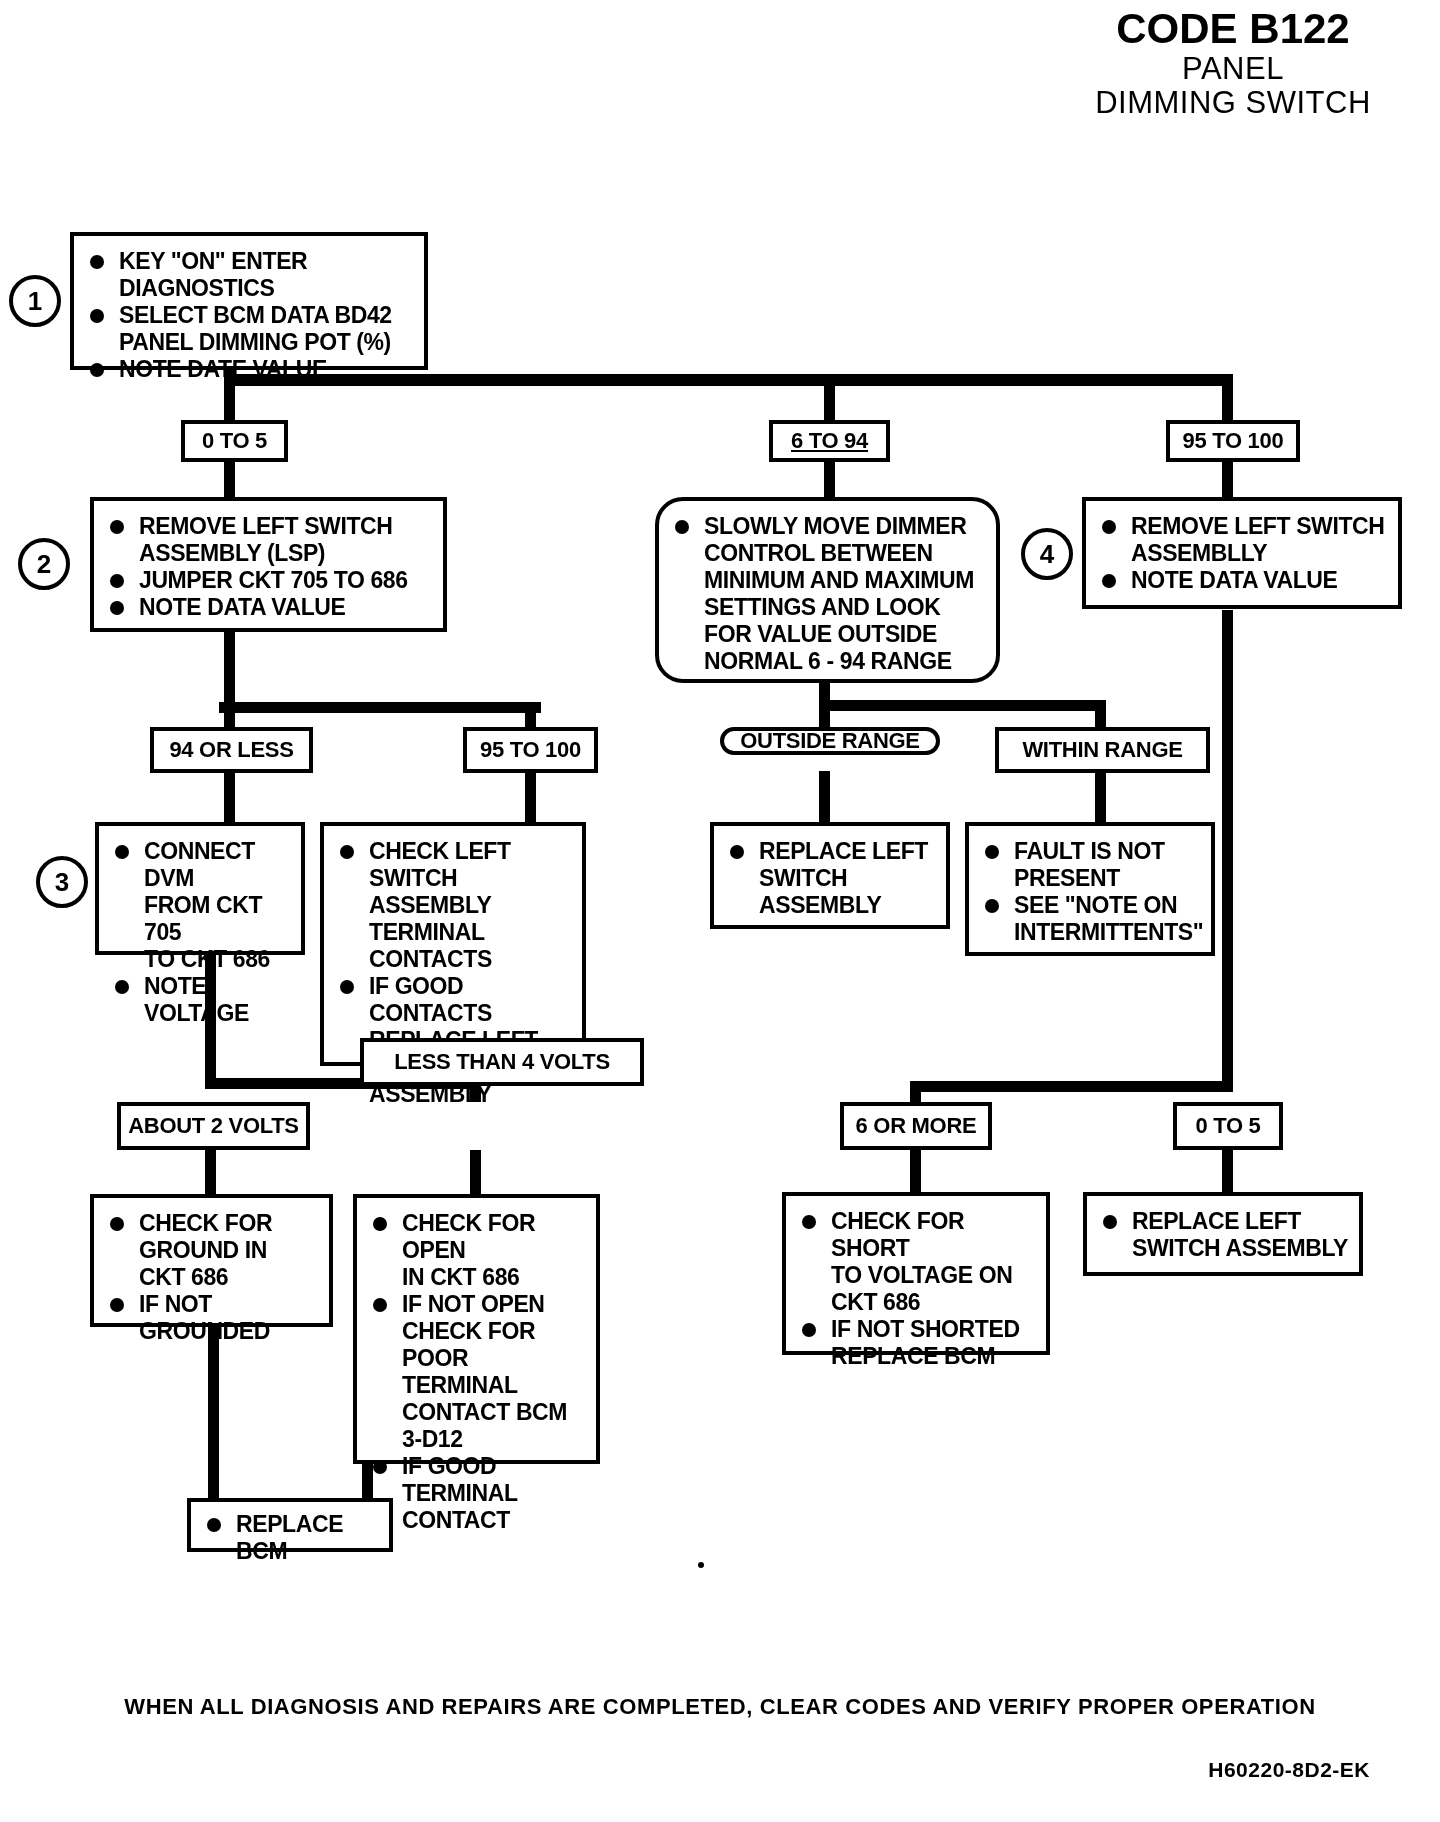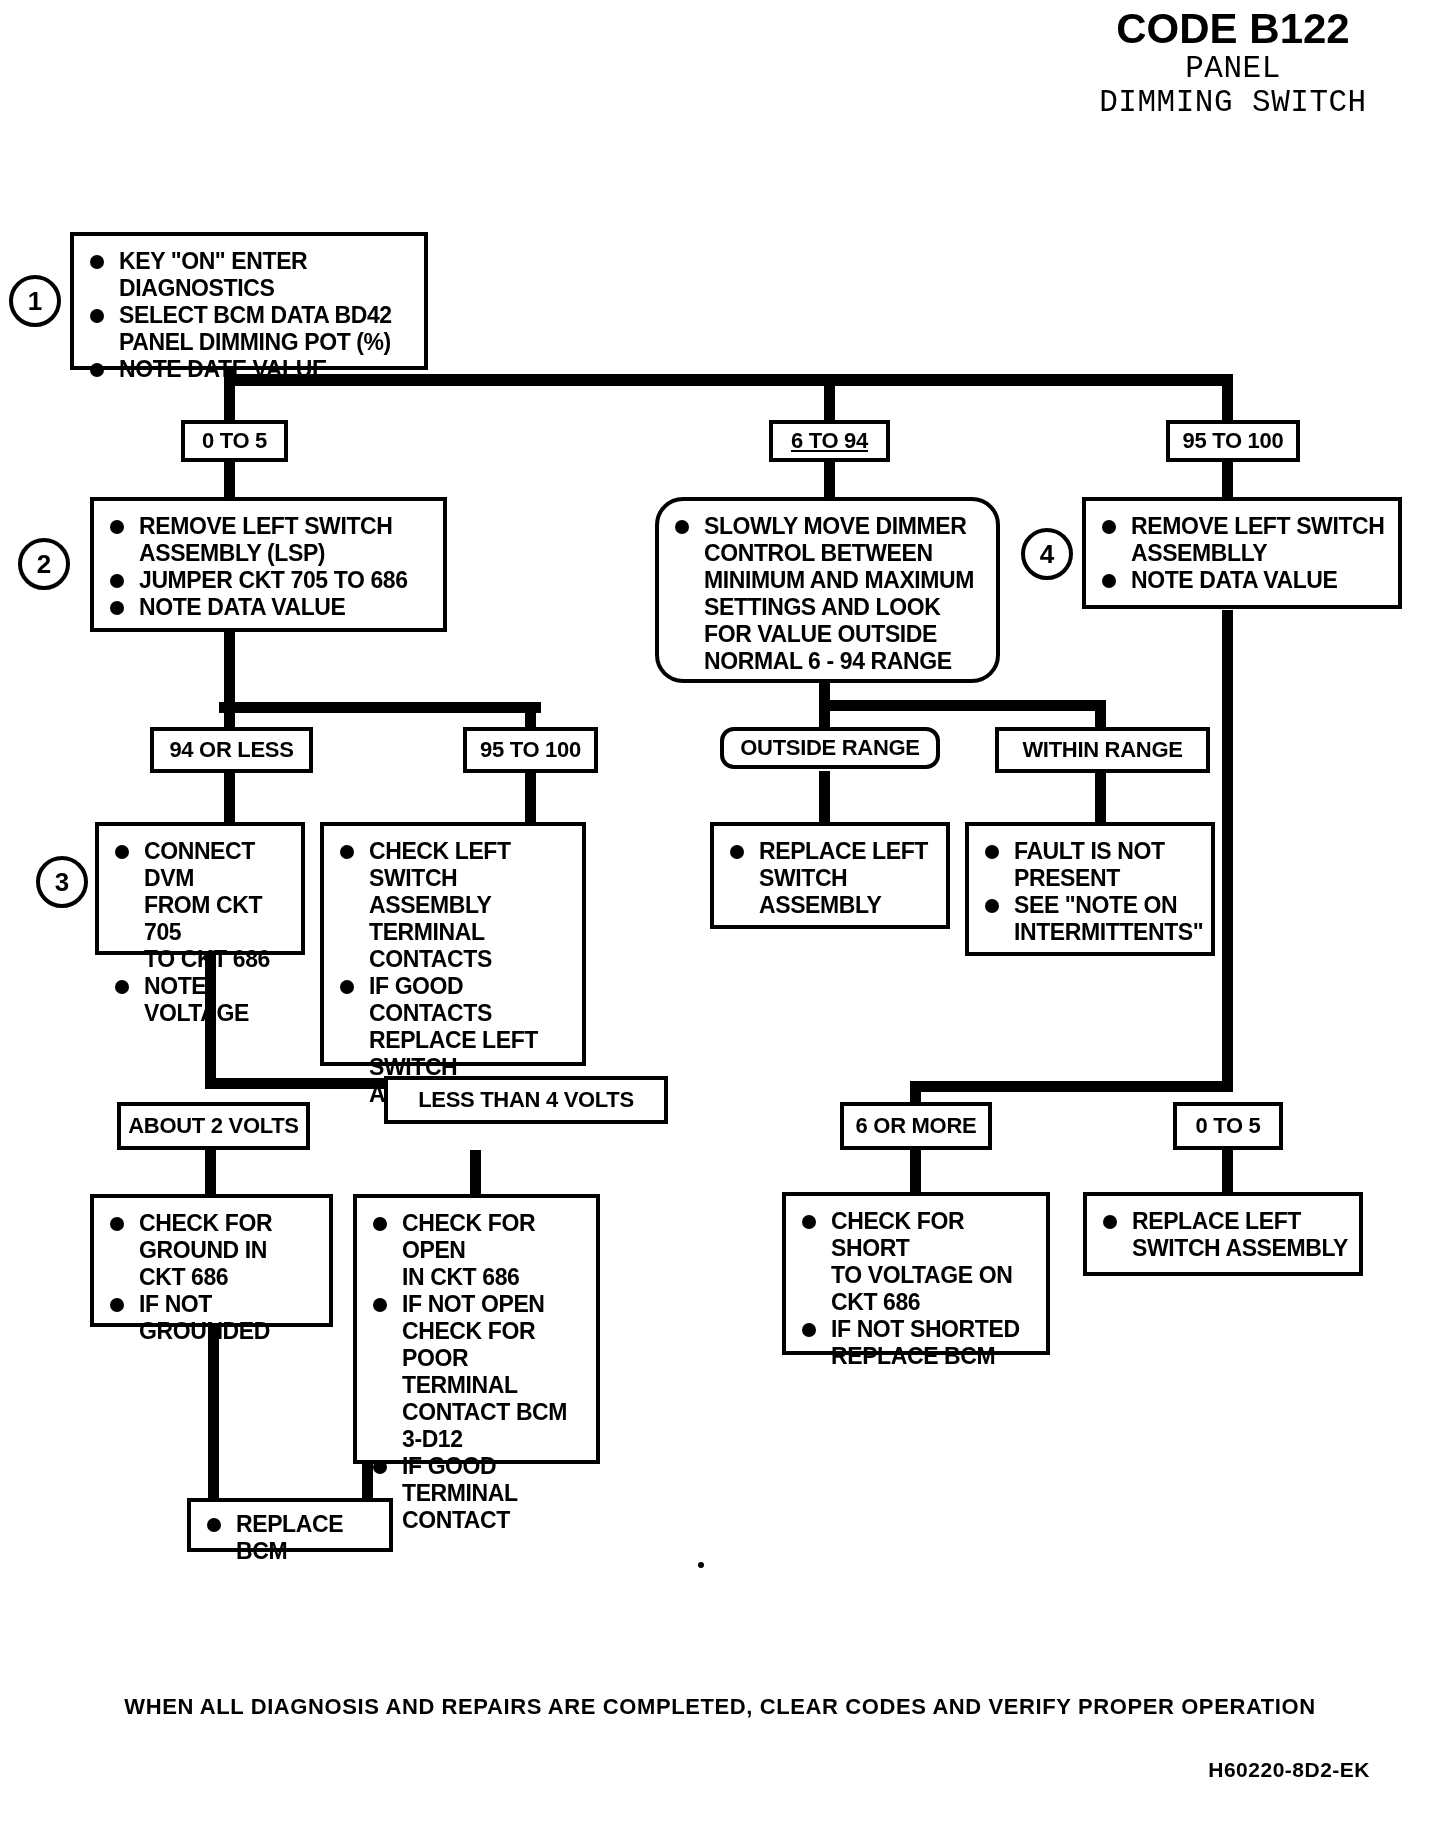--- a/index.html
+++ b/index.html
@@ -3,21 +3,21 @@
 <meta charset="utf-8">
 <style>
   html,body { margin:0; padding:0; background:#ffffff; }
   .page {
     position:relative; width:1440px; height:1822px; background:#fff;
     font-family:"Liberation Sans", sans-serif; color:#000; overflow:hidden;
   }
   
   .title-block { position:absolute; top:6px; left:1040px; width:386px; text-align:center; }
   .title-code { font-size:42px; font-weight:700; letter-spacing:0px; line-height:46px; }
-  .title-sub  { font-size:31px; font-weight:400; line-height:34px; letter-spacing:0.5px;font-family:Liberation Mono, monospace; }
+  .title-sub  { font-size:31px; font-weight:400; line-height:34px; letter-spacing:0.5px; }
   
   .node {
     position:absolute; border:4px solid #000; background:#fff; box-sizing:border-box;
   }
   .node ul {
     margin:0; padding:12px 6px 12px 14px; list-style:none;
     font-weight:700; font-size:23px; line-height:27px; letter-spacing:-0.4px;
   }
   .node li { position:relative; padding-left:31px; white-space:pre-line; }
   .blt {
@@ -144,21 +144,21 @@
   <div class="node" style="left:1082px; top:497px; width:320px; height:112px;">
     <ul>
         <li><span class="blt"></span><span>REMOVE LEFT SWITCH
 ASSEMBLLY</span></li>
         <li><span class="blt"></span><span>NOTE DATA VALUE</span></li>
       </ul>
   </div>
 
   <div class="dlabel" style="left:150px; top:727px; width:163px; height:46px;">94 OR LESS</div>
   <div class="dlabel" style="left:463px; top:727px; width:135px; height:46px;">95 TO 100</div>
-  <div class="dlabel" style="left:720px; top:727px; width:220px; height:42px;border-radius:14px;">OUTSIDE RANGE</div>
+  <div class="dlabel" style="left:720px; top:727px; width:220px; height:28px;border-radius:14px;">OUTSIDE RANGE</div>
   <div class="dlabel" style="left:995px; top:727px; width:215px; height:46px;">WITHIN RANGE</div>
 
   <div class="node" style="left:95px; top:822px; width:210px; height:133px;">
     <ul>
         <li><span class="blt"></span><span>CONNECT DVM
 FROM CKT 705
 TO CKT 686</span></li>
         <li><span class="blt"></span><span>NOTE VOLTAGE</span></li>
       </ul>
   </div>
@@ -184,21 +184,21 @@
   <div class="node" style="left:965px; top:822px; width:250px; height:134px;">
     <ul>
         <li><span class="blt"></span><span>FAULT IS NOT
 PRESENT</span></li>
         <li><span class="blt"></span><span>SEE "NOTE ON
 INTERMITTENTS"</span></li>
       </ul>
   </div>
 
   <div class="dlabel" style="left:117px; top:1102px; width:193px; height:48px;">ABOUT 2 VOLTS</div>
-  <div class="dlabel" style="left:360px; top:1076px; width:284px; height:48px;margin-left:24px;">LESS THAN 4 VOLTS</div>
+  <div class="dlabel" style="left:360px; top:1038px; width:284px; height:48px;">LESS THAN 4 VOLTS</div>
   <div class="dlabel" style="left:840px; top:1102px; width:152px; height:48px;">6 OR MORE</div>
   <div class="dlabel" style="left:1173px; top:1102px; width:110px; height:48px;">0 TO 5</div>
 
   <div class="node" style="left:90px; top:1194px; width:243px; height:133px;">
     <ul>
         <li><span class="blt"></span><span>CHECK FOR
 GROUND IN
 CKT 686</span></li>
         <li><span class="blt"></span><span>IF NOT GROUNDED</span></li>
       </ul>

